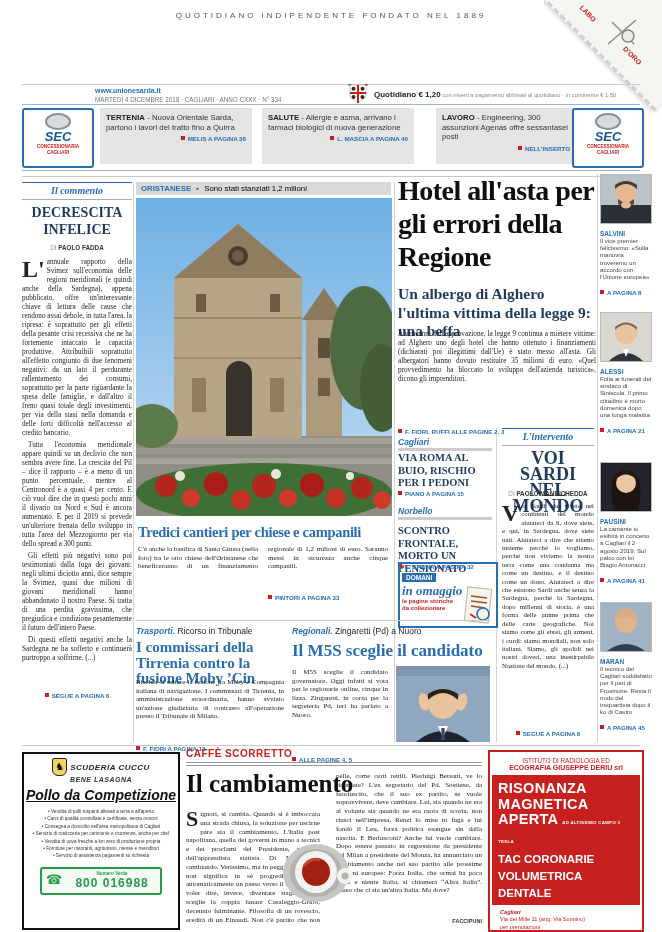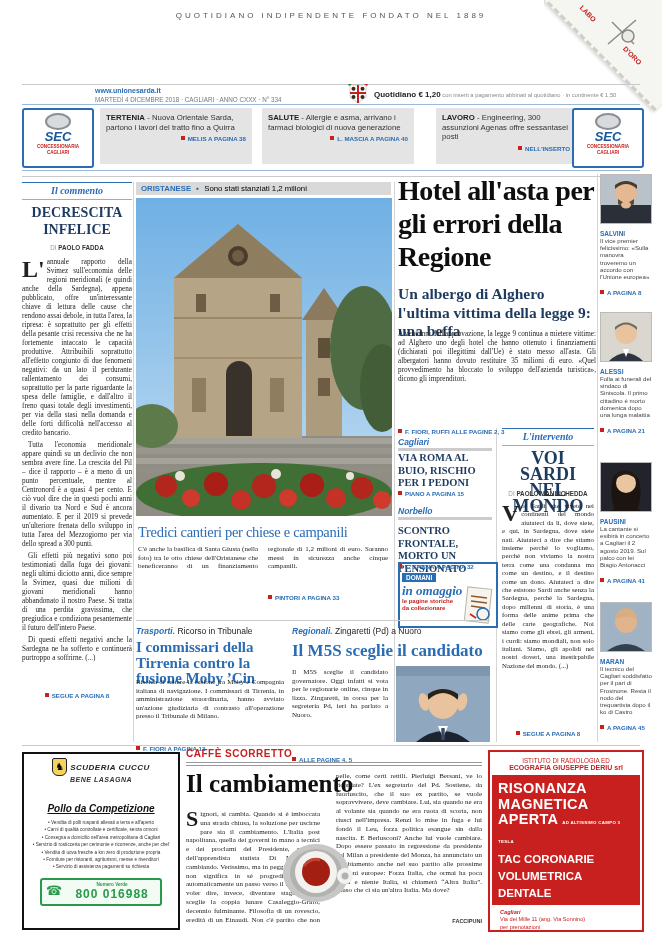--- a/index.html
+++ b/index.html
@@ -68,21 +68,21 @@
   .kicker-bar .dot{color:#17599c;margin:0 3px;}
   .lead-photo{left:136px;top:198px;width:256px;height:318px;background:#9cc4e8;}
   .lead-hl{left:398px;top:174px;width:200px;font-size:28px;line-height:33px;font-weight:bold;
       color:#0e0e0e;letter-spacing:-0.5px;}
   .lead-deck{left:398px;top:285px;width:198px;font-size:15.5px;line-height:18.5px;
       font-weight:bold;color:#1e3a5f;}
   .lead-body{left:398px;top:330px;width:198px;height:86px;}
   .lead-ref{left:398px;top:420px;}
 
   
-  .ps-title{left:138px;top:524px;width:252px;font-size:14.5px;font-weight:normal;color:#2a6db5;
+  .ps-title{left:138px;top:524px;width:252px;font-size:14.5px;font-weight:bold;color:#2a6db5;
       letter-spacing:-0.3px;}
   .ps-body{left:138px;top:545px;width:250px;height:46px;column-count:2;column-gap:10px;
       font-size:7px;line-height:8.6px;color:#222;text-align:justify;overflow:hidden;}
 
   
   .brief-label{width:94px;color:#2a6db5;font-weight:bold;font-style:italic;font-size:8.5px;
       font-family:"Liberation Sans",sans-serif;border-bottom:3px solid #ccc;padding-bottom:1px;}
   .brief-title{width:96px;font-size:10.5px;line-height:12.5px;font-weight:bold;color:#1d3a5f;}
   .promo{left:398px;top:562px;width:92px;height:58px;border:2px solid #2a6db5;padding:2px;}
   .promo .dlabel{display:inline-block;background:#2a6db5;color:#fff;font-size:6.5px;
@@ -110,22 +110,22 @@
   .mid-body{font-size:7px;line-height:8.6px;color:#222;}
 
   
   .ad-pollo{left:22px;top:752px;width:154px;height:174px;border:2px solid #111;background:#fff;
       text-align:center;font-family:"Liberation Sans",sans-serif;}
   .brandrow{display:flex;align-items:center;justify-content:center;gap:3px;margin-top:4px;}
   .shield{width:13px;height:16px;background:#f4d35e;border:1px solid #222;
       border-radius:2px 2px 6px 6px;font-size:10px;line-height:15px;}
   .brand1{font-size:8px;font-weight:bold;font-style:italic;letter-spacing:0.5px;color:#222;}
   .brand2{font-size:7px;font-weight:bold;font-style:italic;letter-spacing:0.5px;color:#333;}
-  .pollo-title{font-size:10px;font-weight:bold;font-style:italic;text-decoration:underline;
-      margin:20px 0 5px;color:#111;}
+  .pollo-title{font-size:14px;font-weight:bold;font-style:italic;text-decoration:underline;
+      margin:4px 0 5px;color:#111;}
   .pollo-bullets{font-size:4.7px;line-height:7.4px;color:#333;padding:0 8px;}
   .verde{margin:7px auto 0;width:118px;border:2px solid #2a9a4a;border-radius:3px;
       background:#f2fbf4;padding:2px 0 3px;color:#2a9a4a;}
   .verde .vl{font-size:4.6px;font-weight:bold;}
   .verde .vn{font-size:12px;font-weight:bold;letter-spacing:1px;}
   .verde .vphone{float:left;margin:2px 2px 0 4px;font-size:13px;line-height:13px;}
   .caffe-label{left:186px;top:748px;font-size:10px;font-weight:bold;color:#c8201e;
       letter-spacing:0.5px;font-family:"Liberation Sans",sans-serif;}
   .caffe-rule{left:186px;top:762px;width:296px;border-top:1px solid #999;border-bottom:1px solid #999;height:2px;}
   .caffe-title{left:186px;top:770px;font-size:25px;font-weight:bold;color:#0f0f0f;}

